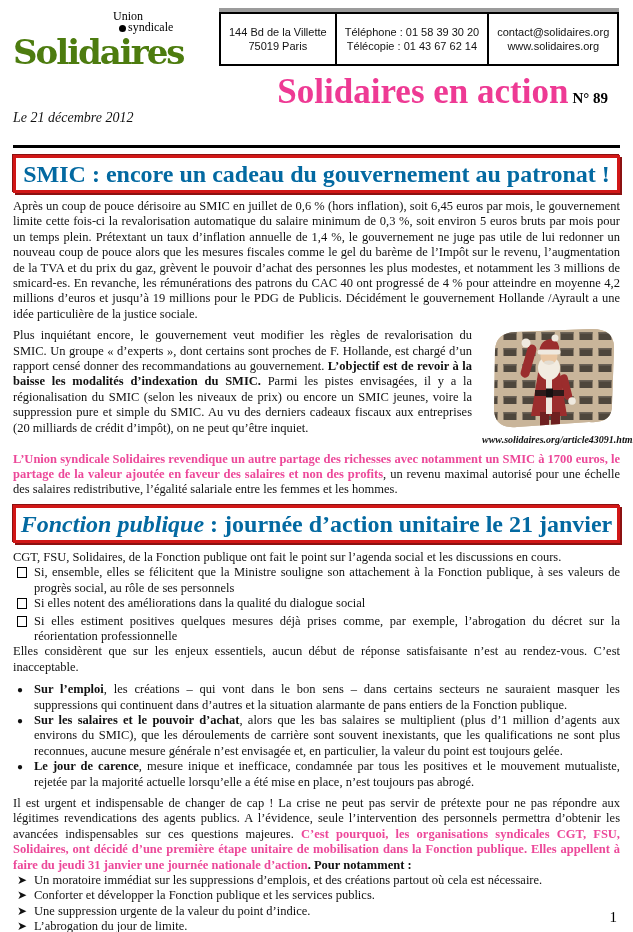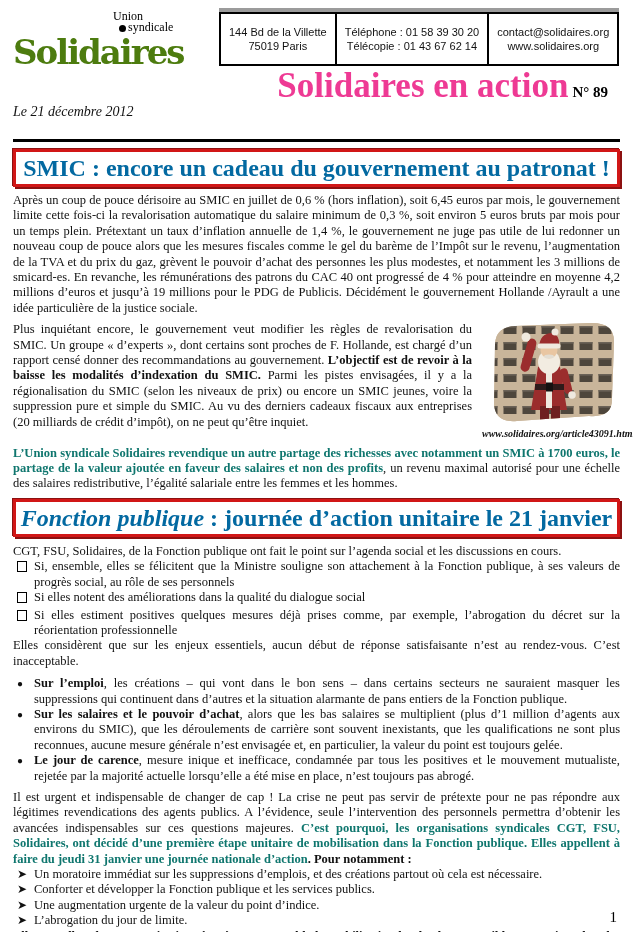--- a/index.html
+++ b/index.html
@@ -14,36 +14,36 @@
   .logo-tag{position:absolute;top:0;left:100px;font-size:12px;line-height:11px;color:#000;}
   .logo-tag .tag2{padding-left:6px;}
   .logo-dot{display:inline-block;width:7px;height:7px;background:#000;border-radius:50%;margin-right:2px;vertical-align:middle;}
 
   .contact-table{display:flex;margin-left:10px;margin-top:4px;border:2px solid #000;
                  box-shadow:0 -4px 0 #9b9b9b;background:#fff;}
   .contact-cell{font-family:"Liberation Sans",sans-serif;font-size:11px;line-height:14px;
                 text-align:center;padding:11px 8px;border-left:2px solid #000;white-space:nowrap;}
   .contact-cell:first-child{border-left:none;}
 
-  .title-row{display:flex;justify-content:flex-end;align-items:flex-end;margin-top:3px;margin-right:12px;}
+  .title-row{display:flex;justify-content:flex-end;align-items:flex-end;margin-top:9px;margin-right:12px;}
   .newsletter-title{color:#ee3a94;font-weight:bold;font-size:35px;line-height:33px;}
   .issue-no{font-weight:bold;font-size:15px;line-height:19px;margin-left:4px;color:#000;}
 
   .date-row{font-style:italic;font-size:14px;line-height:18px;border-bottom:3px solid #000;
             padding-bottom:18px;margin-top:1px;}
 
   
   .headline-box{margin-top:7px;border:3px solid #d11717;box-shadow:2px 2px 0 #8c1111,-1px -1px 0 #8c1111;
                 text-align:center;font-weight:bold;font-size:24px;line-height:30px;padding:1px 4px;color:#0369a1;background:#fff;}
   .headline-box .it{font-style:italic;}
 
   
   .t{font-size:12.5px;line-height:15.4px;text-align:justify;margin:6px 0 0;}
   .b{font-weight:bold;}
-  .red{color:#0f766e;font-weight:bold;}
+  .red{color:#ec4899;font-weight:bold;}
   .flow{display:flow-root;}
 
   
   .photo-wrap{float:right;width:138px;margin:0 0 0 10px;text-align:center;}
   .photo-caption{font-size:10px;font-style:italic;font-weight:bold;line-height:12px;margin-top:1px;}
 
   
   .li{display:flex;margin:0;}
   .li-icon{flex:none;width:21px;box-sizing:border-box;padding-left:4px;font-size:12px;line-height:15.4px;}
   .sq{display:inline-block;width:8px;height:9px;border:1.6px solid #000;margin-top:2px;}
@@ -180,21 +180,21 @@
   <div class="li">
     <span class="li-icon">➤</span>
     <span class="li-text">Un moratoire immédiat sur les suppressions d’emplois, et des créations partout où cela est nécessaire.</span>
   </div>
   <div class="li">
     <span class="li-icon">➤</span>
     <span class="li-text">Conforter et développer la Fonction publique et les services publics.</span>
   </div>
   <div class="li">
     <span class="li-icon">➤</span>
-    <span class="li-text">Une augmentation urgente de la valeur du point d’indice.</span>
+    <span class="li-text">Une suppression urgente de la valeur du point d’indice.</span>
   </div>
   <div class="li">
     <span class="li-icon">➤</span>
     <span class="li-text">L’abrogation du jour de limite.</span>
   </div>
 
   <p class="t b" style="margin-top:0">Elles appellent leurs organisations à préparer ensemble la mobilisation la plus large possible construite selon des modalités décidées avec les agents (grève, manifestations, rassemblements,…). Une nouvelle réunion unitaire est prévue au niveau national le 9 janvier prochain. Cet appel constitue une base qui, à cette occasion, pourra permettre un élargissement éventuel à d’autres organisations.</p>
 
   <div class="page-number">1</div>
 </div>

